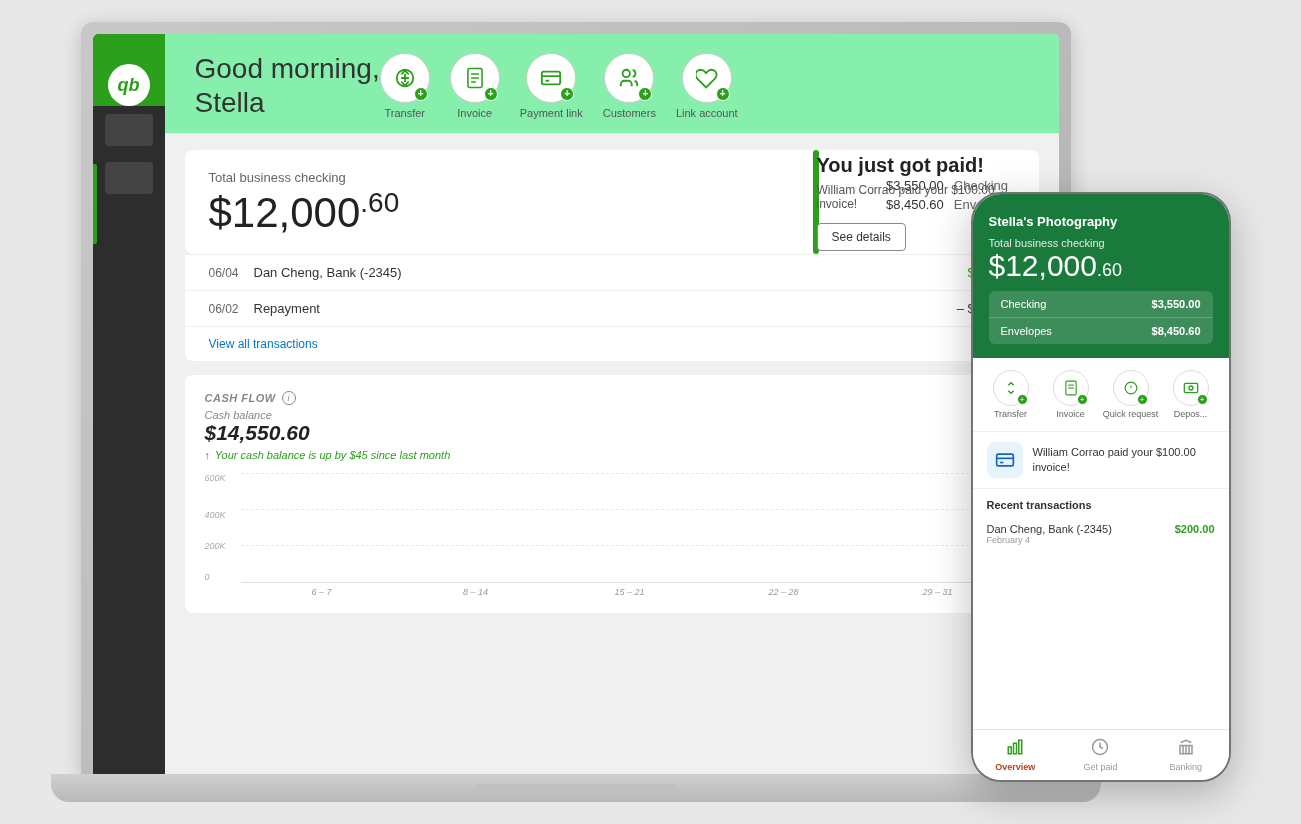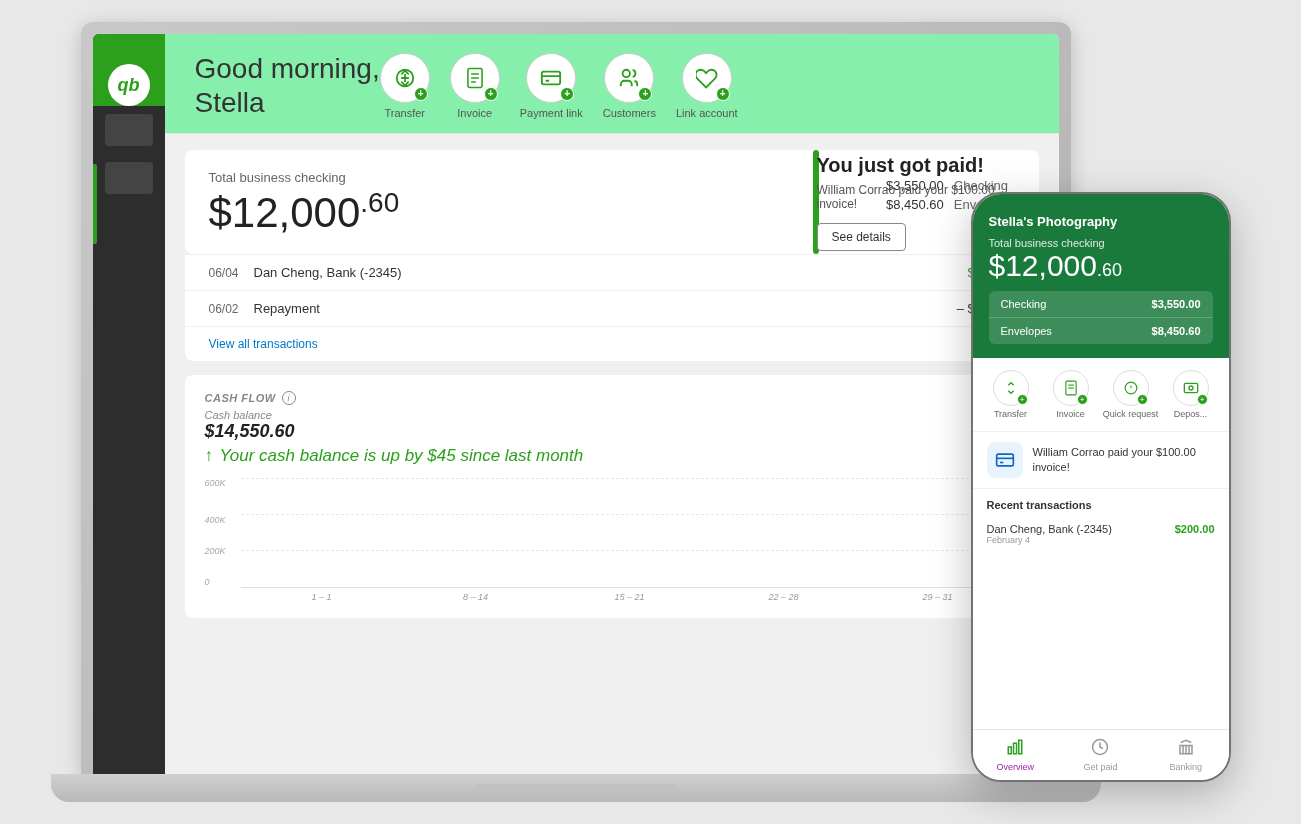--- a/index.html
+++ b/index.html
@@ -390,28 +390,28 @@
       font-size: 9px;
       color: #888;
     }
 
     .cashflow-balance-label {
       font-size: 11px;
       color: #888;
     }
 
     .cashflow-amount {
-      font-size: 18px;
+      font-size: 21px;
       font-weight: 600;
       color: #222;
       margin-bottom: 4px;
     }
 
     .cashflow-trend {
-      font-size: 17px;
+      font-size: 11px;
       color: #2ca01c;
       margin-bottom: 12px;
     }
 
     .cashflow-trend .arrow {
       margin-right: 2px;
     }
 
     .bar-group {
       display: flex;
@@ -653,21 +653,22 @@
 
     .phone-nav-icon {
       font-size: 16px;
     }
 
     .phone-nav-label {
       font-size: 9px;
     }
 
     .phone-nav-active {
-      color: #a21caf;
+      color: #c2410c;
+      font-weight: bold;
     }
 
     .phone-nav-inactive {
       color: #999;
     }
 
     
     .chart-container {
       position: relative;
       padding-left: 36px;
@@ -896,21 +897,21 @@
                       <div class="bar bar-green" style="height:50%"></div>
                       <div class="bar bar-teal" style="height:45%"></div>
                     </div>
                     <div class="bar-group">
                       <div class="bar bar-green" style="height:55%"></div>
                       <div class="bar bar-teal" style="height:70%"></div>
                     </div>
                   </div>
                 </div>
                 <div class="chart-x-labels">
-                  <span class="chart-x-label">1 – 1</span>
+                  <span class="chart-x-label">6 – 7</span>
                   <span class="chart-x-label">8 – 14</span>
                   <span class="chart-x-label">15 – 21</span>
                   <span class="chart-x-label">22 – 28</span>
                   <span class="chart-x-label">29 – 31</span>
                 </div>
               </div>
             </div>
 
           </div>
         </div>

